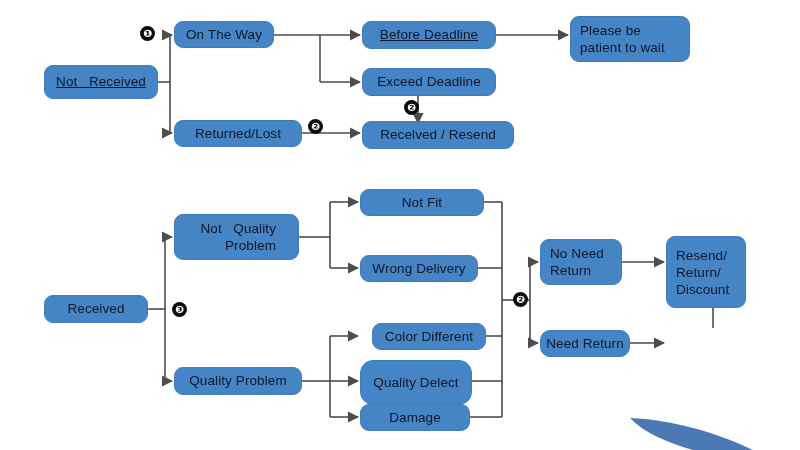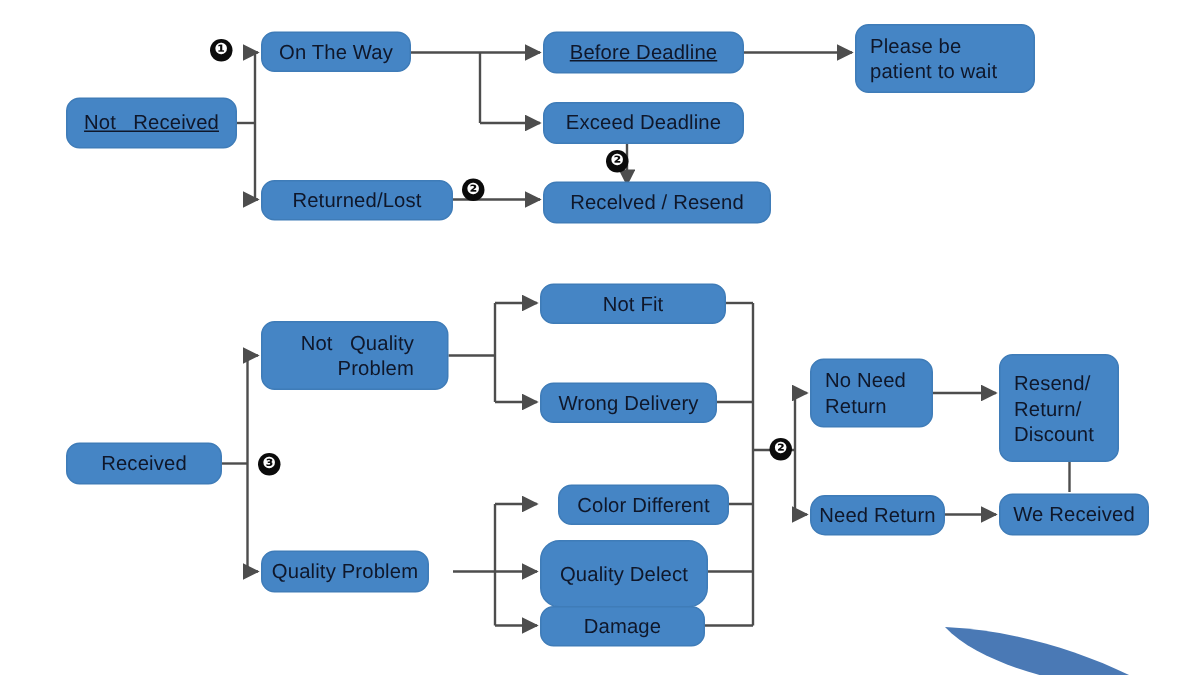--- a/index.html
+++ b/index.html
@@ -139,21 +139,21 @@
     <span>patient to wait</span>
   </div>
 
   <div class="node" style="left:44px;top:295px;width:104px;height:28px;">Received</div>
 
   <div class="node multiline left" style="left:174px;top:214px;width:125px;height:46px;flex-direction:column;align-items:flex-end;justify-content:center;">
     <span>Not   Quality</span>
     <span>Problem</span>
   </div>
 
-  <div class="node" style="left:174px;top:367px;width:112px;height:28px;">Quality Problem</div>
+  <div class="node" style="left:174px;top:367px;width:128px;height:28px;">Quality Problem</div>
 
   <div class="node" style="left:360px;top:189px;width:124px;height:27px;">Not Fit</div>
 
   <div class="node" style="left:360px;top:255px;width:118px;height:27px;">Wrong Delivery</div>
 
   <div class="node" style="left:360px;top:323px;width:114px;height:27px;margin-left:12px;">Color Different</div>
 
   <div class="node" style="left:360px;top:360px;width:112px;height:45px;border-radius:13px;">Quality Delect</div>
 
   <div class="node" style="left:360px;top:404px;width:110px;height:27px;">Damage</div>
@@ -164,21 +164,20 @@
   </div>
 
   <div class="node" style="left:540px;top:330px;width:90px;height:27px;border-radius:10px;">Need Return</div>
 
   <div class="node multiline left" style="left:666px;top:236px;width:80px;height:72px;flex-direction:column;align-items:flex-start;justify-content:center;">
     <span>Resend/</span>
     <span>Return/</span>
     <span>Discount</span>
   </div>
 
-  <div class="node" style="left:666px;top:329px;width:100px;height:28px;">We Received</div>
 
   <div class="marker" style="left:140px;top:26px;">❶</div>
 
   <div class="marker" style="left:308px;top:119px;">❷</div>
 
   <div class="marker" style="left:404px;top:100px;">❷</div>
 
   <div class="marker" style="left:172px;top:302px;">❸</div>
 
   <div class="marker" style="left:513px;top:292px;">❷</div>

